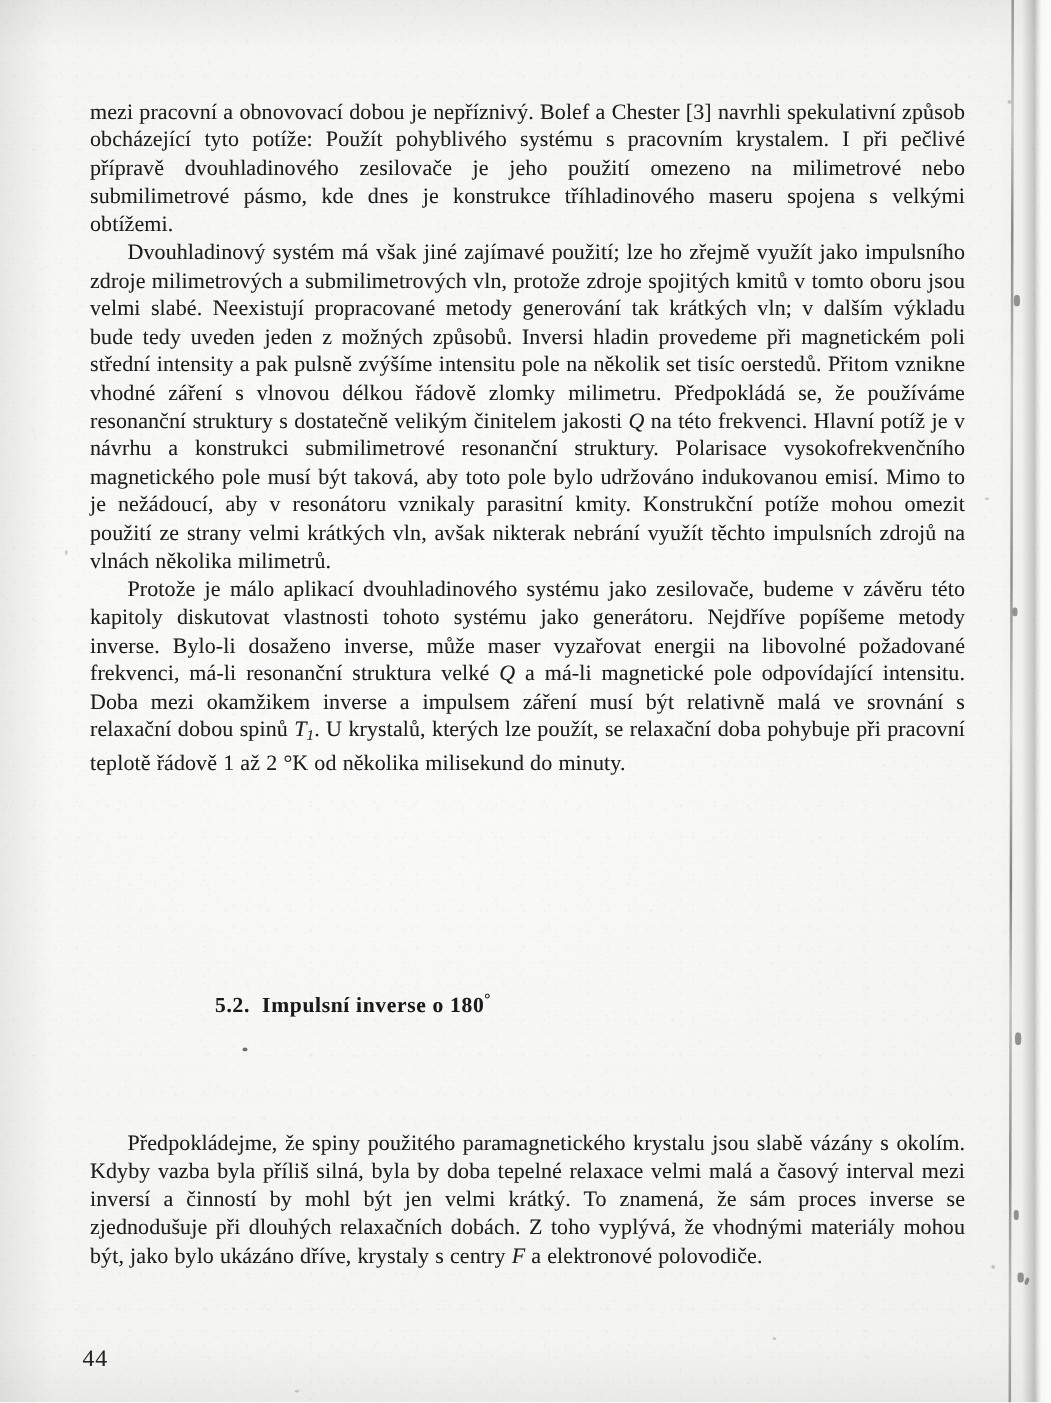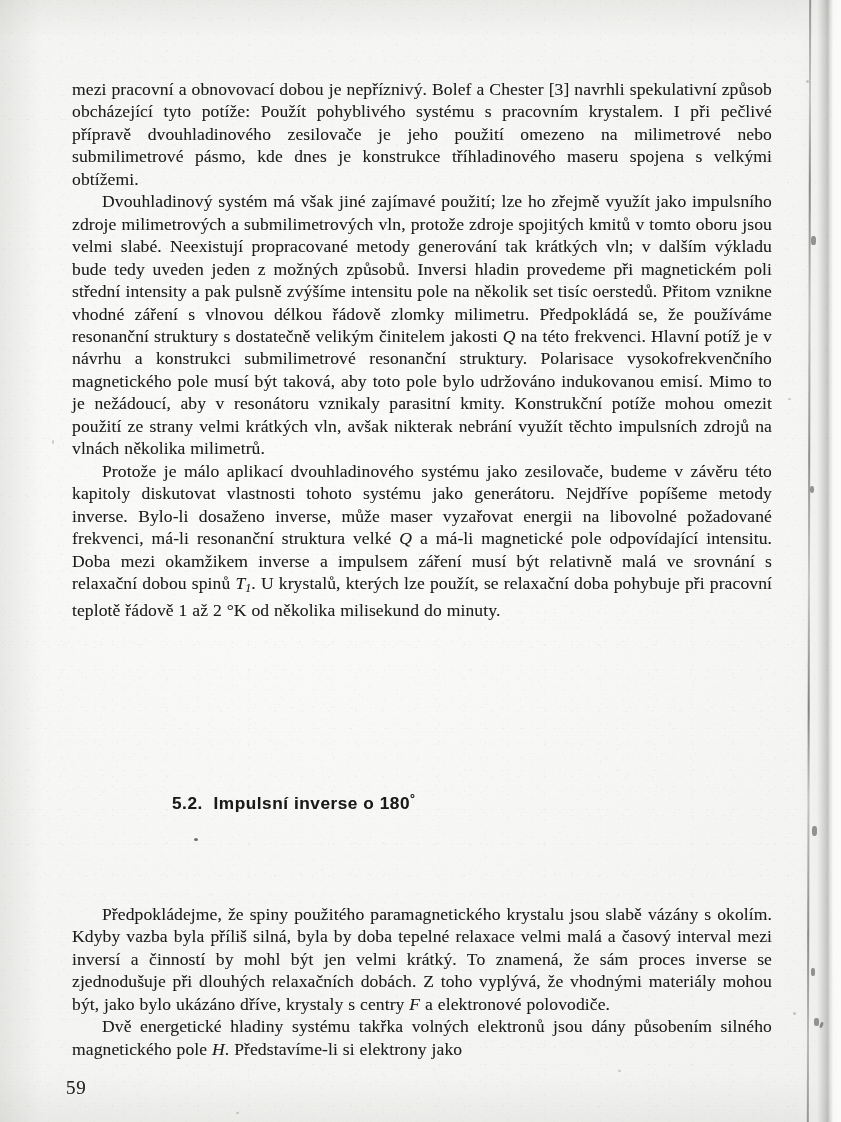--- a/index.html
+++ b/index.html
@@ -142,21 +142,21 @@
     font-size: .68em;
     vertical-align: -.22em;
     font-style: italic;
   }
 
   
   #section-heading {
     position: absolute;
     left: 172px;
     top: 792px;
-    font-family: Liberation Sans, sans-serif;
+    font-family: Liberation Serif, serif;
     font-weight: bold;
     font-size: 17.2px;
     letter-spacing: .55px;
     color: #1a1a1a;
     text-shadow: 0 0 .5px rgba(30,30,30,.35);
     white-space: nowrap;
   }
   #section-heading .deg { font-size: .72em; vertical-align: .52em; }
 
   
@@ -222,24 +222,23 @@
   </div>
 
   <div id="section-heading">
     <span>5.2.</span>&nbsp;
     <span>Impulsní inverse o 180</span><span class="deg">°</span>
   </div>
   <div id="heading-speck"></div>
 
   <div id="lower-column">
     <p class="para">Předpokládejme, že spiny použitého paramagnetického krystalu jsou slabě vázány s okolím. Kdyby vazba byla příliš silná, byla by doba tepelné relaxace velmi malá a časový interval mezi inversí a činností by mohl být jen velmi krátký. To znamená, že sám proces inverse se zjednodušuje při dlouhých relaxačních dobách. Z toho vyplývá, že vhodnými materiály mohou být, jako bylo ukázáno dříve, krystaly s centry <em>F</em> a elektronové polovodiče.</p>
-    <p class="para">Dvě energetické hladiny systému takřka volných elektronů jsou dány působením silného magnetického pole <em>H</em>. Představíme-li si elektrony jako</p>
   </div>
 
-  <div id="folio">59</div>
+  <div id="folio">44</div>
 
   <div class="speck" style="left:806px; top:80px;  width:3px; height:3px;"></div>
   <div class="speck" style="left:618px; top:1070px; width:3px; height:2px;"></div>
   <div class="speck" style="left:236px; top:1112px; width:3px; height:2px;"></div>
   <div class="speck" style="left:793px; top:1012px; width:3px; height:3px;"></div>
   <div class="speck" style="left:52px;  top:440px;  width:2px; height:4px;"></div>
   <div class="speck" style="left:788px; top:398px;  width:3px; height:2px;"></div>
 
 </div>
 

